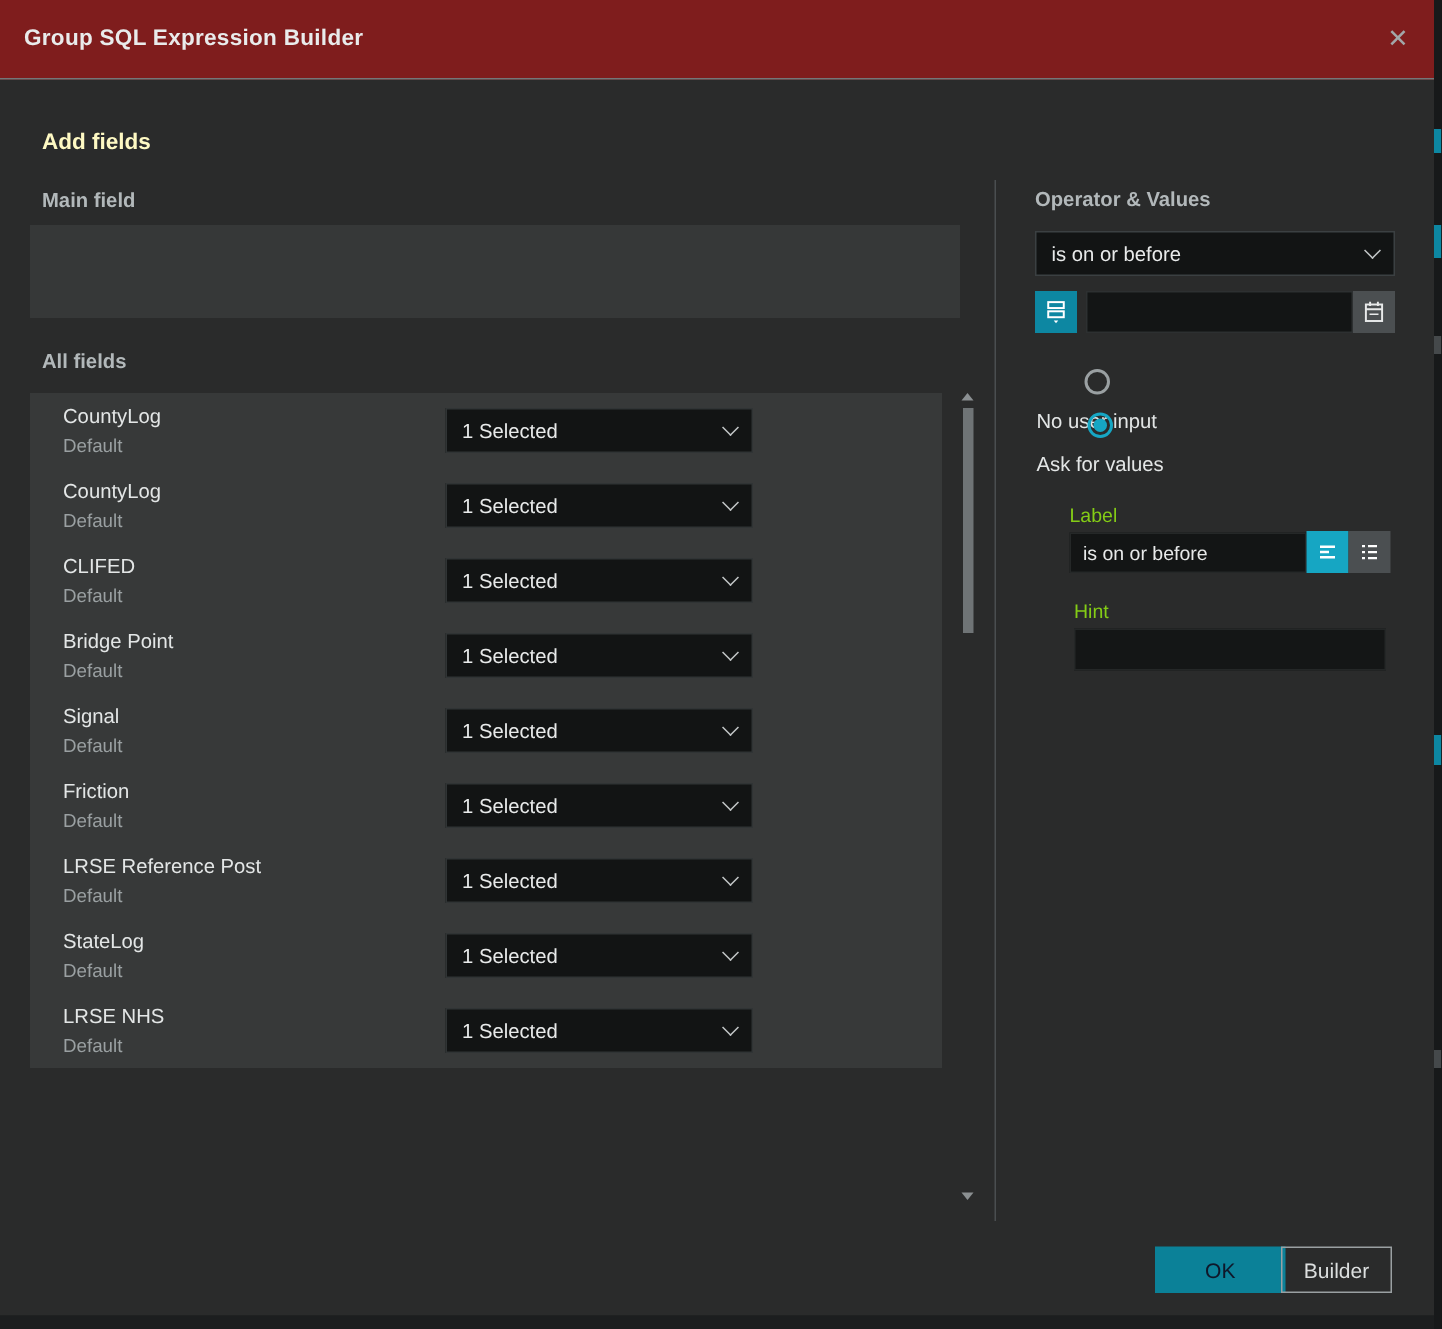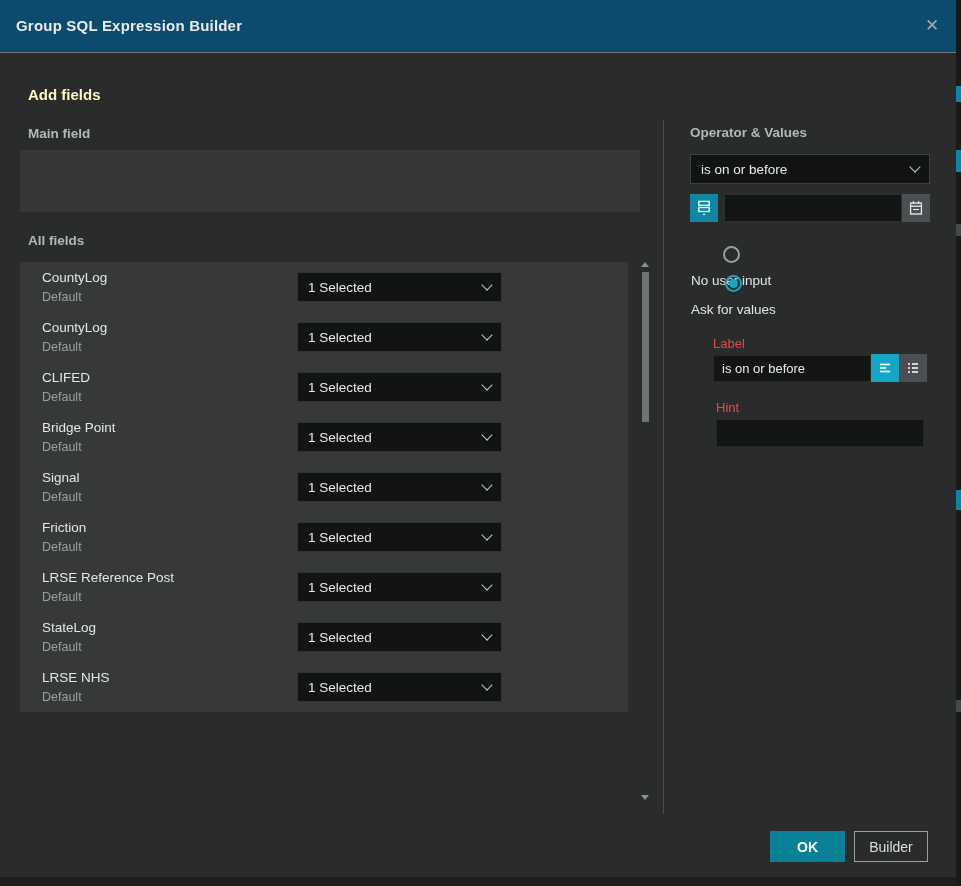--- a/index.html
+++ b/index.html
@@ -2,21 +2,21 @@
 <html style="--accent: #0d87a2; --accent_bright: #16a6c3; --ok_button: #0b8198; --gold: #edb111;"><head>
 <meta charset="utf-8">
 <style>
   html,body{margin:0;padding:0;background:#111;}
   .stage{position:relative;width:961px;height:886px;overflow:hidden;
     background:#1c1e1f;font-family:"Liberation Sans",sans-serif;
     -webkit-font-smoothing:antialiased;}
   .dialog{position:absolute;left:0;top:0;width:956px;height:877px;background:#2a2b2b;}
 
   
-  .hdr{position:absolute;left:0;top:0;width:956px;height:52px;background:#0c4a6e;
+  .hdr{position:absolute;left:0;top:0;width:956px;height:52px;background:#7f1d1d;
     border-bottom:1px solid #747779;}
   .hdr-title{position:absolute;left:16px;top:0;line-height:52px;font-size:15px;
     font-weight:700;color:#e9ebeb;letter-spacing:.2px;}
   .close{position:absolute;right:12px;top:14px;width:24px;height:24px;color:#a2a7a9;
     font-size:17px;line-height:24px;text-align:center;cursor:pointer;}
 
   
   .h-add{position:absolute;left:28px;top:86px;font-size:15px;font-weight:700;color:#fef9c3;}
   .h-sub{position:absolute;font-size:13.5px;font-weight:700;color:#b2b8ba;}
 
@@ -65,34 +65,34 @@
   .radio-row{position:absolute;left:691px;display:flex;align-items:center;gap:10px;cursor:pointer;flex-direction:column;}
   .radio{width:13px;height:13px;border-radius:50%;border:2.5px solid #9aa0a2;flex:none;position:relative;}
   .radio.checked{border-color:var(--accent_bright,#16a6c3);}
   .radio.checked::after{content:"";position:absolute;inset:2px;border-radius:50%;
     background:var(--accent_bright,#16a6c3);}
   .radio-label{font-size:13.5px;color:#e3e6e6;}
 
   .choose-btn{position:absolute;left:713px;top:303px;width:217px;height:28px;
     background:var(--accent,#0d87a2);color:#fff;font-size:13.5px;border:none;cursor:pointer;
     font-family:"Liberation Sans",sans-serif;letter-spacing:.2px;}
-  .caption{position:absolute;font-size:13px;color:#ef4444;}
+  .caption{position:absolute;font-size:13px;color:#84cc16;}
   .label-input{position:absolute;left:713px;top:355px;width:158px;height:27px;box-sizing:border-box;
     background:#131515;border:1px solid #252828;color:#e8eaea;font-size:13px;padding:0 8px;
     font-family:"Liberation Sans",sans-serif;}
   .btn-style-a{left:871px;top:354px;background:var(--accent_bright,#16a6c3);}
   .btn-style-b{left:899px;top:354px;background:#4b4f51;}
   .hint-input{position:absolute;left:716px;top:419px;width:208px;height:28px;box-sizing:border-box;
     background:#141616;border:1px solid #242727;color:#e8eaea;font-size:13px;padding:0 8px;
     font-family:"Liberation Sans",sans-serif;}
 
   
-  .ok-btn{position:absolute;left:770px;top:831px;width:75px;height:31px;
-    background:var(--ok_button,#0b8198);color:#ffffff;border:none;font-size:14px;cursor:pointer;
-    font-family:"Liberation Sans",sans-serif;font-weight:bold;}
+  .ok-btn{position:absolute;left:770px;top:831px;width:87px;height:31px;
+    background:var(--ok_button,#0b8198);color:#0f172a;border:none;font-size:14px;cursor:pointer;
+    font-family:"Liberation Sans",sans-serif;}
   .cancel-btn{position:absolute;left:854px;top:831px;width:74px;height:31px;background:transparent;
     border:1px solid #9aa0a2;color:#dcdfdf;font-size:14px;cursor:pointer;box-sizing:border-box;
     font-family:"Liberation Sans",sans-serif;}
 
   
   .strip-right{position:absolute;left:956px;top:0;width:5px;height:886px;background:#17191a;}
   .frag{position:absolute;left:956px;width:5px;}
   .frag.teal{background:var(--accent,#0d87a2);}
   .frag.gray{background:#45494b;}
   .strip-bottom{position:absolute;left:0;top:877px;width:956px;height:9px;background:#1c1e1f;}

